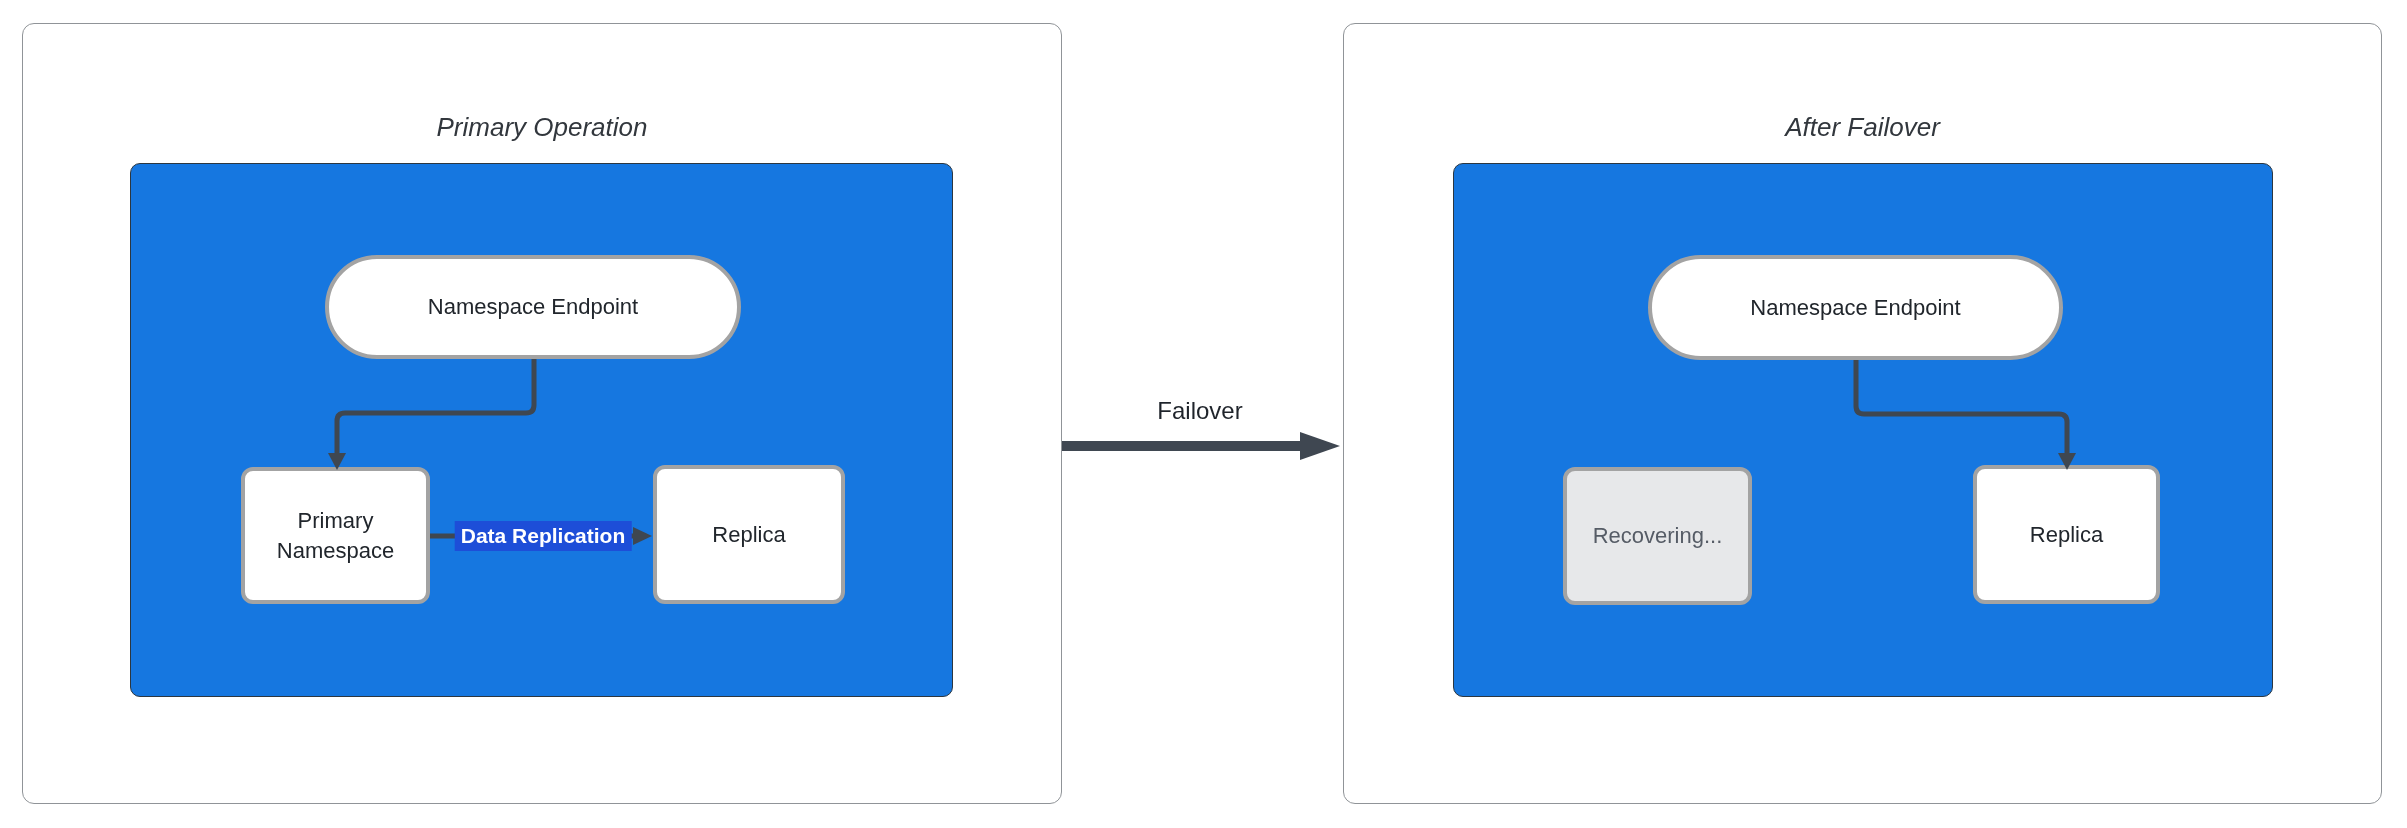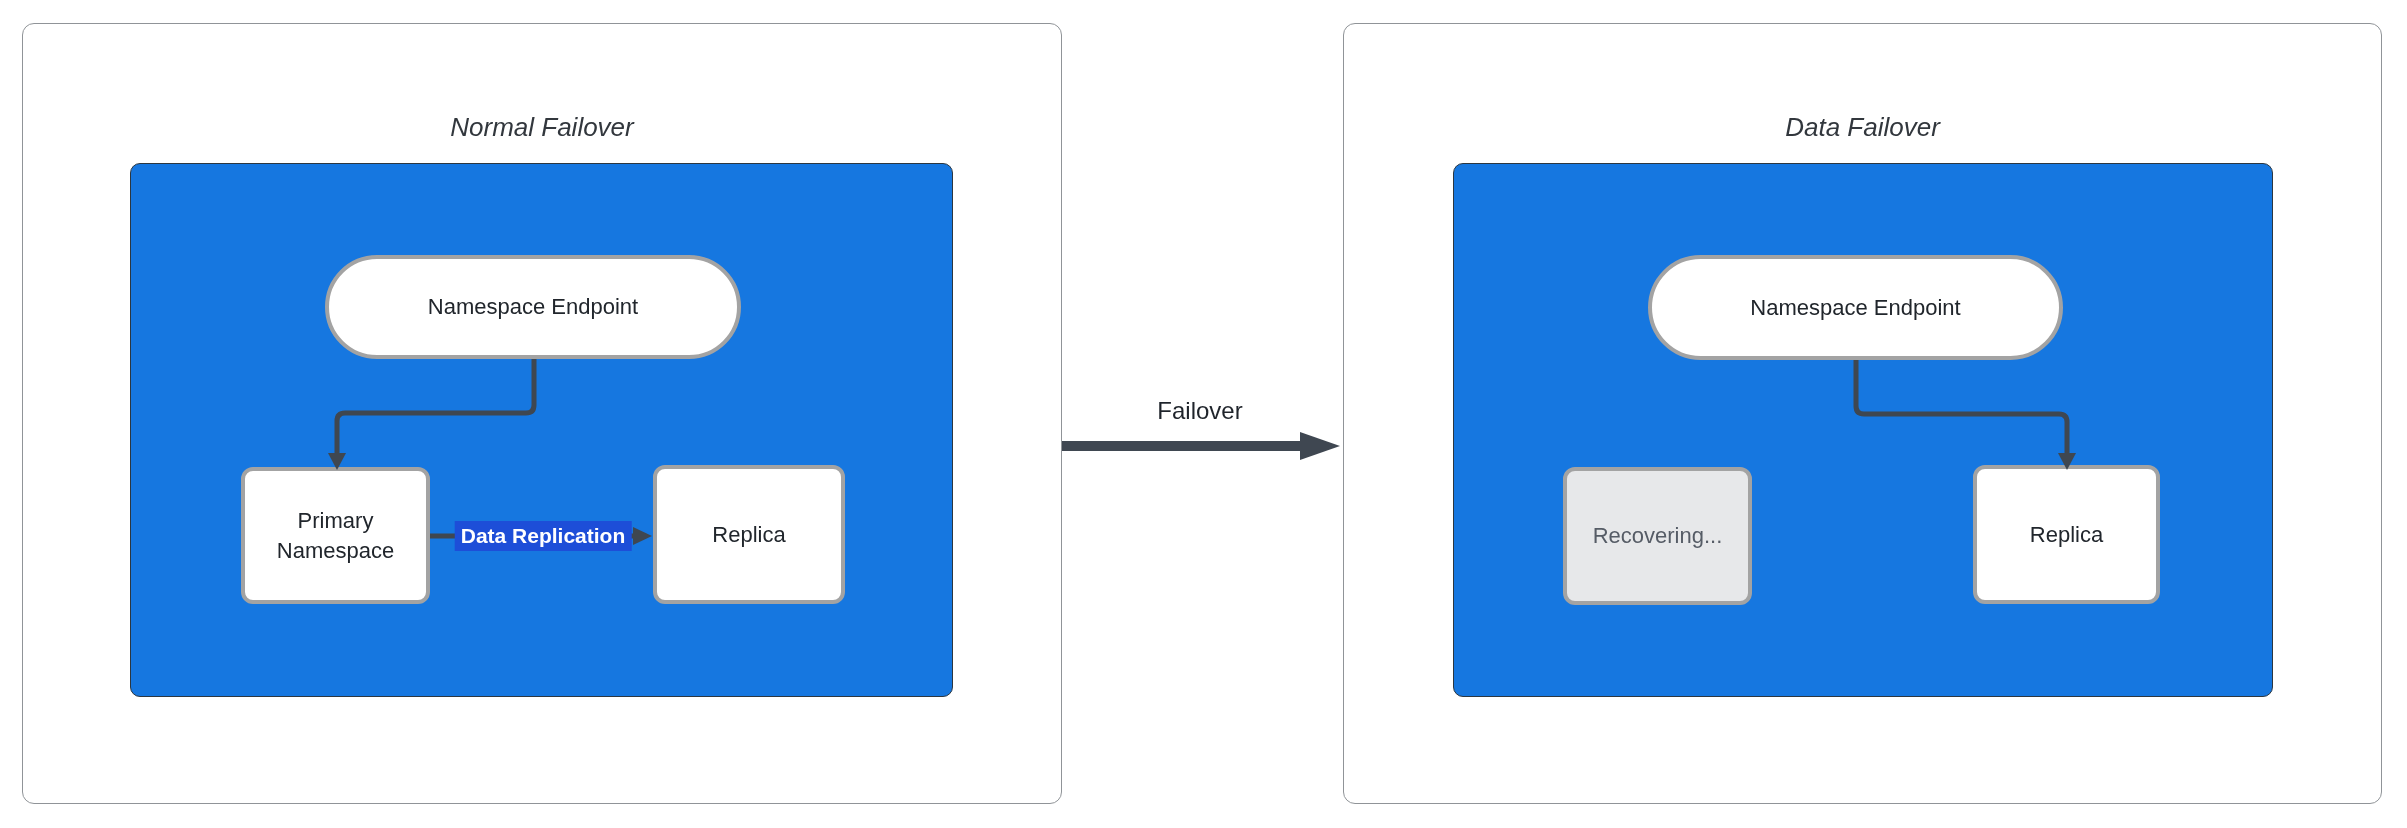--- a/index.html
+++ b/index.html
@@ -88,26 +88,26 @@
     white-space: nowrap;
     z-index: 4;
   }
 </style>
 </head>
 <body>
 
 <div class="canvas">
 
   <div class="panel panel-left">
-    <div class="panel-title">Normal Failover</div>
+    <div class="panel-title">Primary Operation</div>
   </div>
   <div class="cluster cluster-left"></div>
 
   <div class="panel panel-right">
-    <div class="panel-title">Data Failover</div>
+    <div class="panel-title">After Failover</div>
   </div>
   <div class="cluster cluster-right"></div>
 
   <div class="node pill node-endpoint-left">
     <span>Namespace Endpoint</span>
   </div>
   <div class="node rect node-primary">
     <span>Primary Namespace</span>
   </div>
   <div class="node rect node-replica-left">

